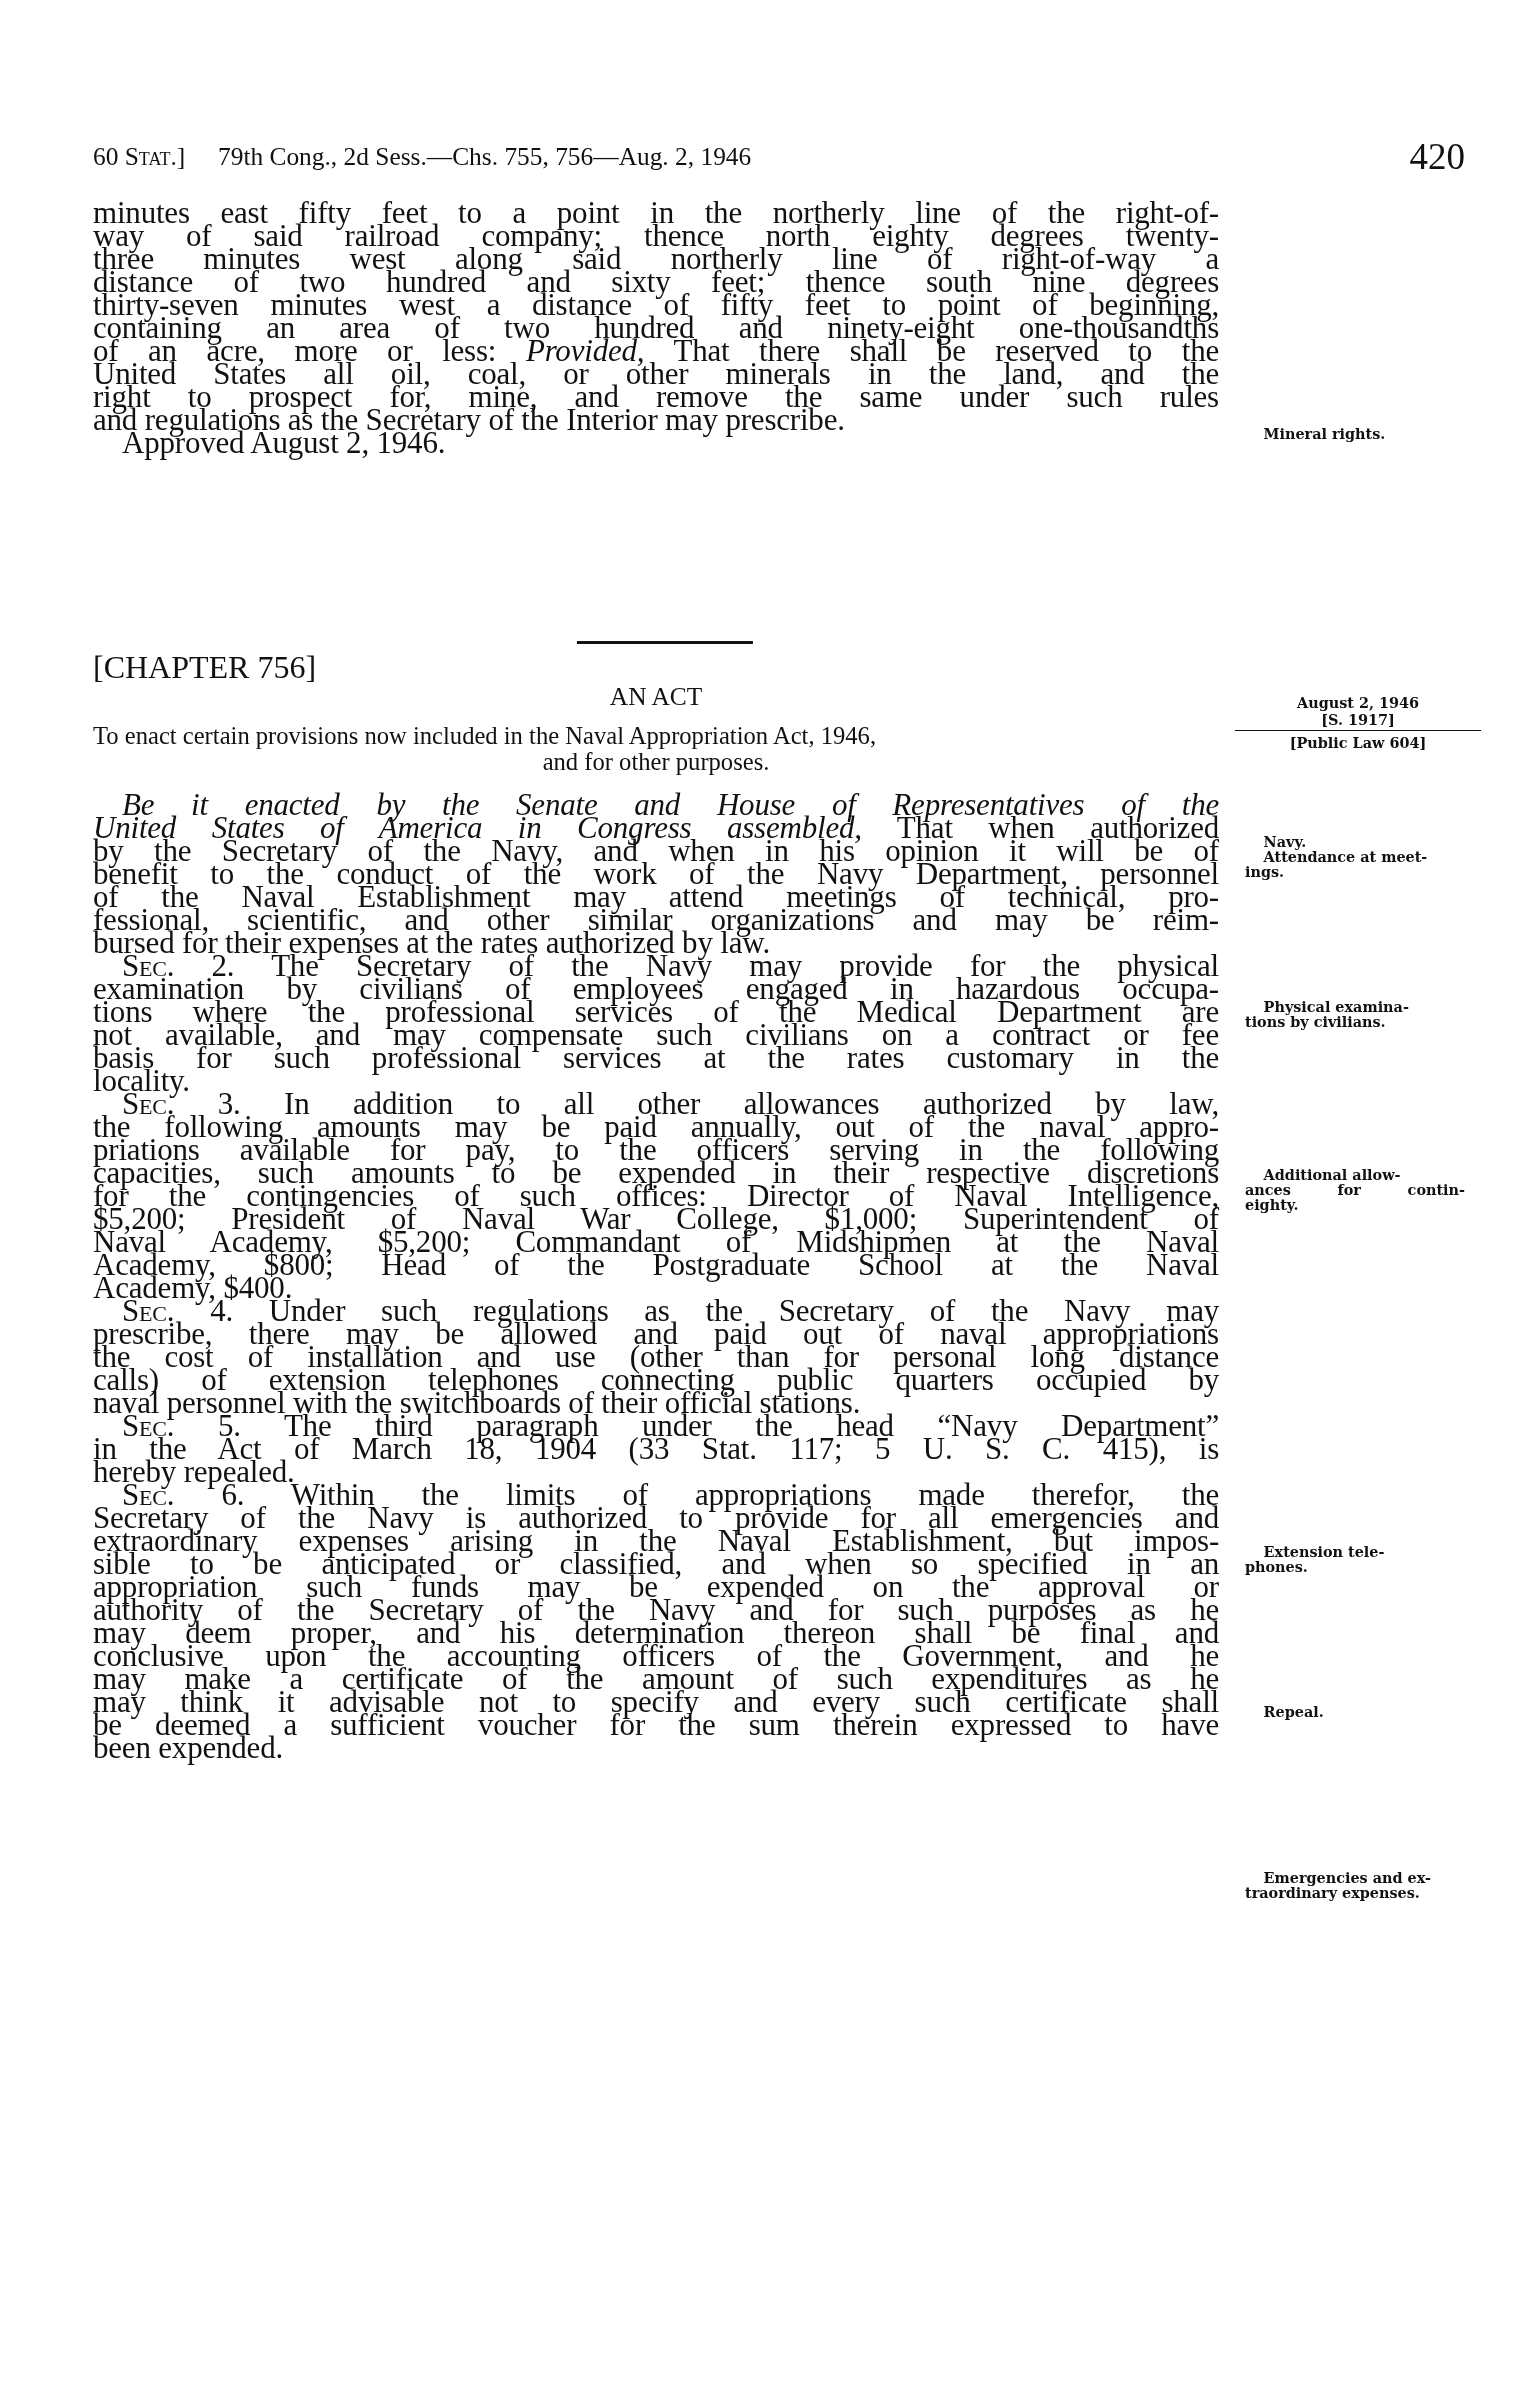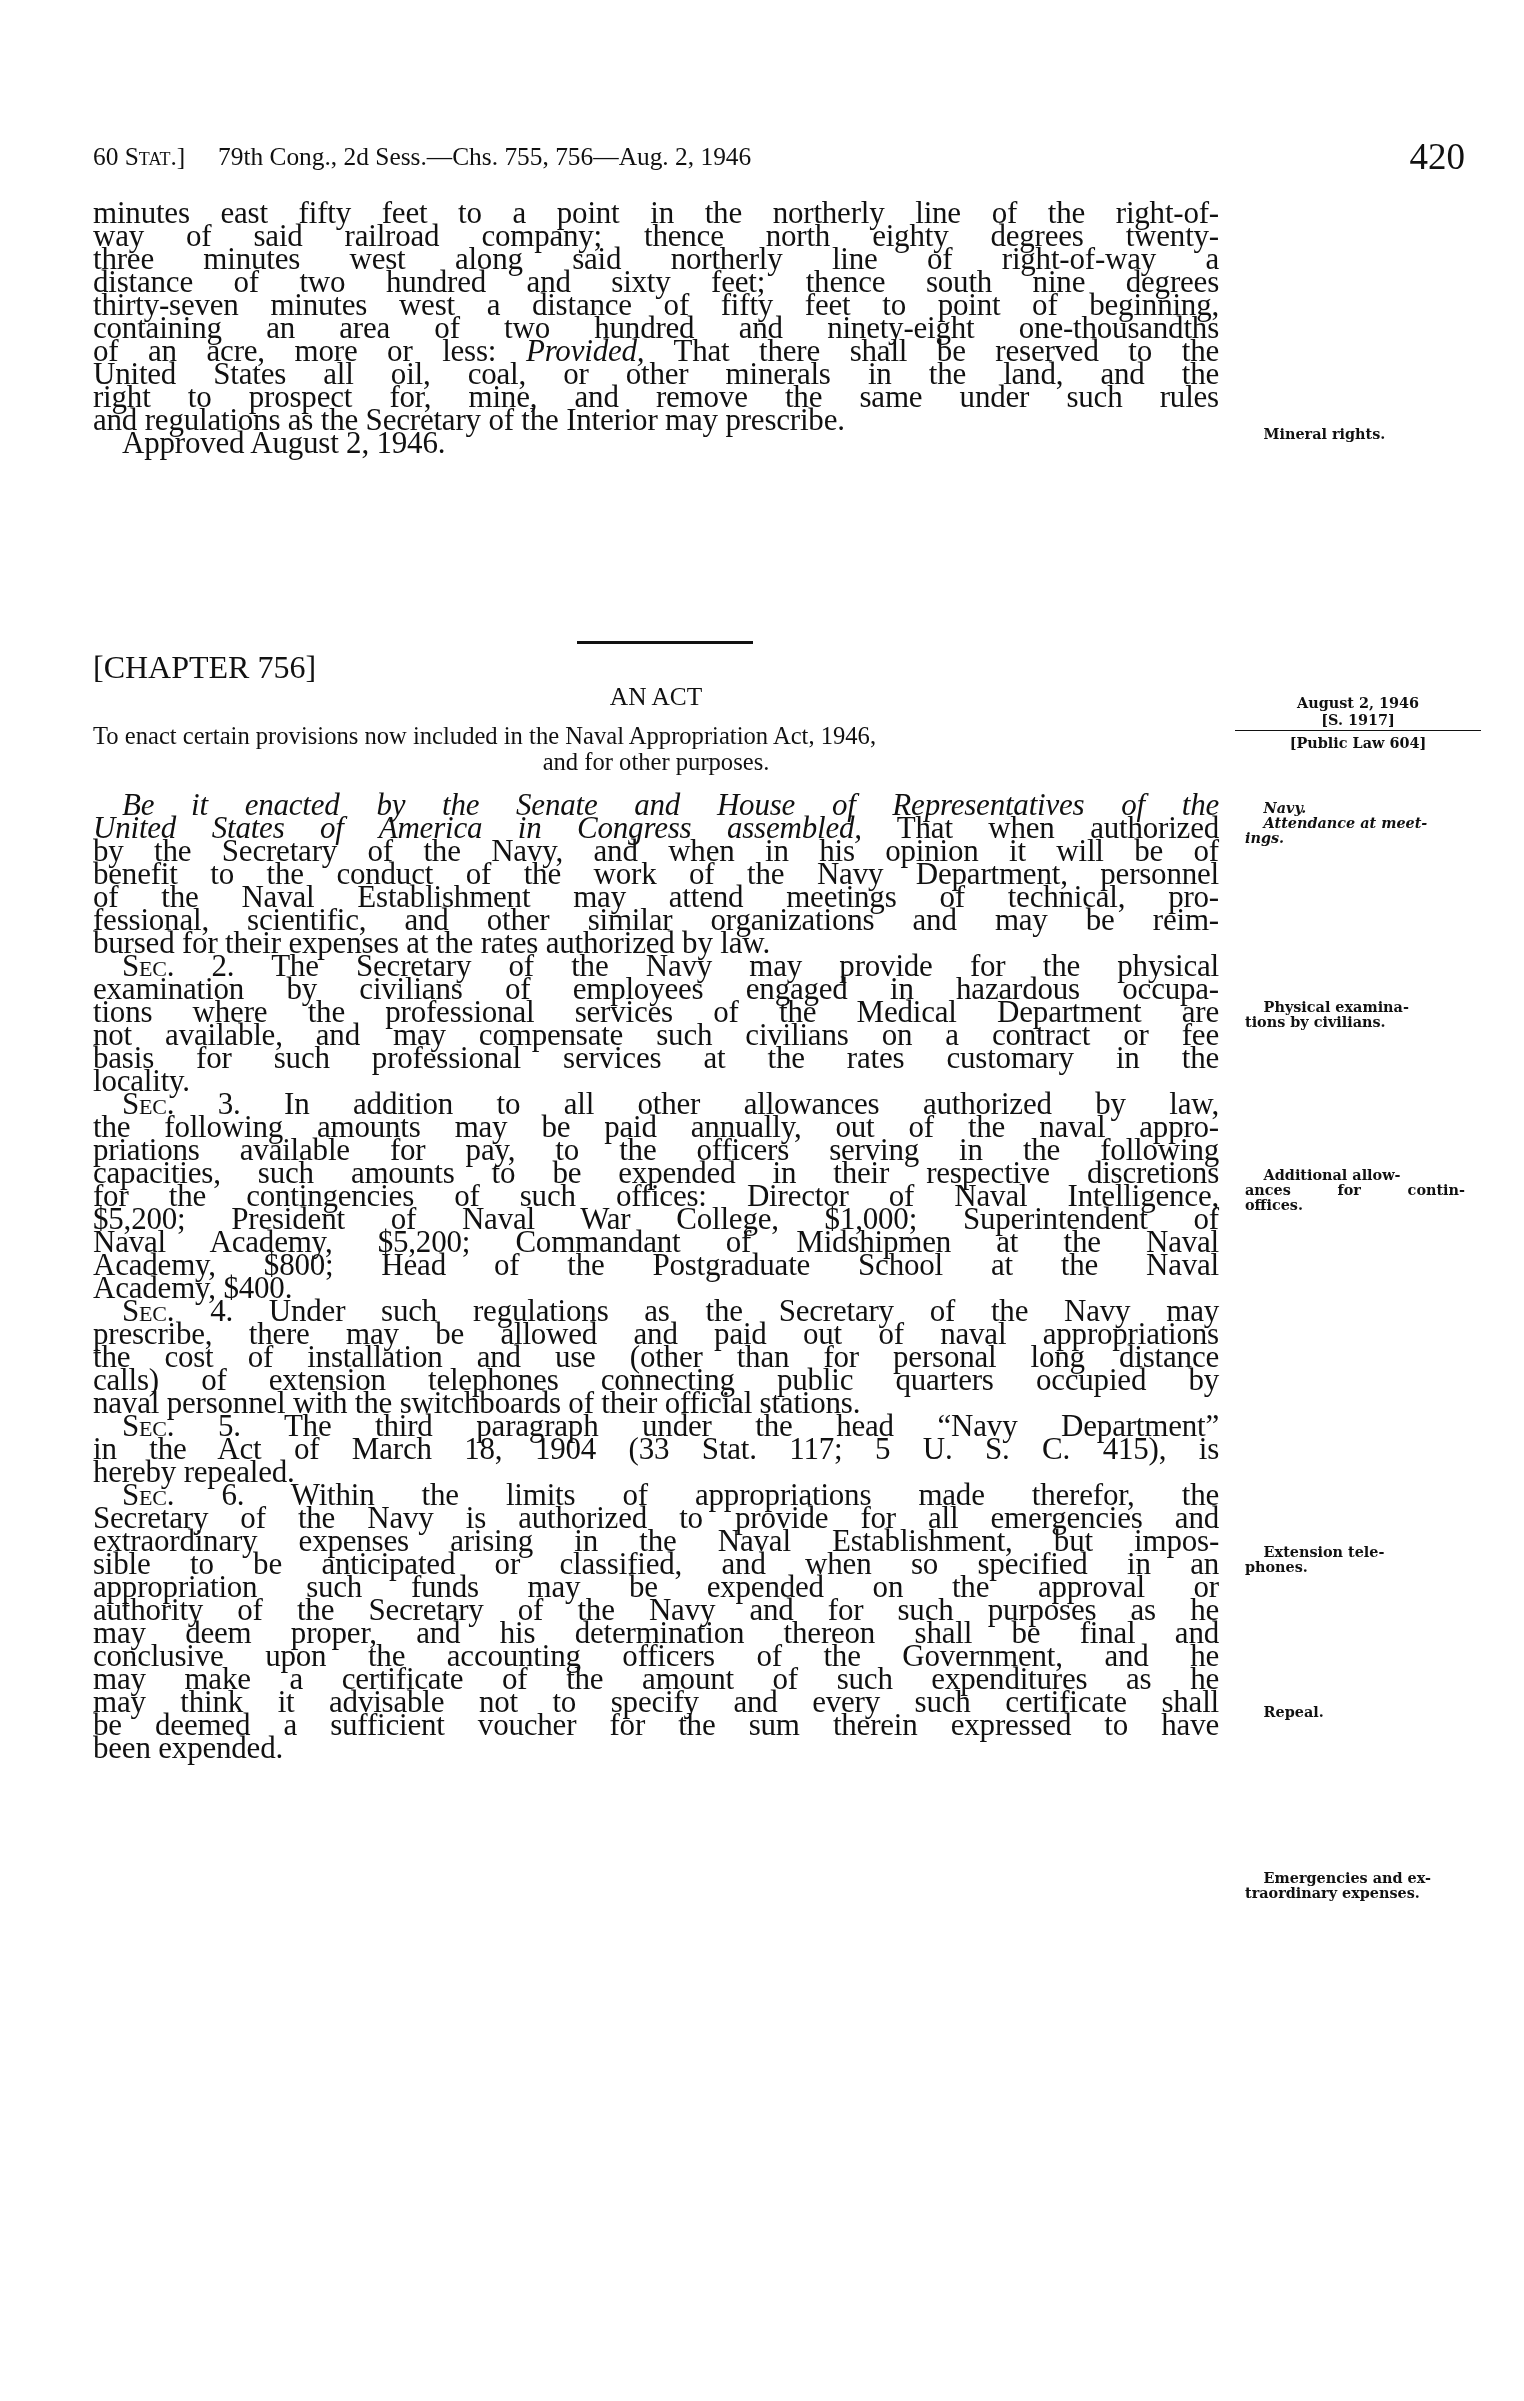--- a/index.html
+++ b/index.html
@@ -120,33 +120,33 @@
     <span class="ln">conclusive upon the accounting officers of the Government, and he</span>
     <span class="ln">may make a certificate of the amount of such expenditures as he</span>
     <span class="ln">may think it advisable not to specify and every such certificate shall</span>
     <span class="ln">be deemed a sufficient voucher for the sum therein expressed to have</span>
     <span class="ln last">been expended.</span>
   </div>
 
   <div class="margin" style="top:426px;">
     <span class="mi">Mineral rights.</span>
   </div>
-  <div class="margin" style="top:800px;font-style:italic;">
+  <div class="margin" style="top:834px;">
     <span class="mi">Navy.</span>
     <span class="mi">Attendance at meet-</span>
     <span style="display:block">ings.</span>
   </div>
   <div class="margin" style="top:999px;">
     <span class="mi">Physical examina-</span>
     <span style="display:block">tions by civilians.</span>
   </div>
   <div class="margin" style="top:1167px;">
     <span class="mi">Additional allow-</span>
     <span style="display:block;text-align:justify;text-align-last:justify">ances for contin-</span>
-    <span style="display:block">offices.</span>
+    <span style="display:block">eighty.</span>
   </div>
   <div class="margin" style="top:1544px;">
     <span class="mi">Extension tele-</span>
     <span style="display:block">phones.</span>
   </div>
   <div class="margin" style="top:1704px;">
     <span class="mi">Repeal.</span>
   </div>
   <div class="margin" style="top:1842px;margin-top:28px;">
     <span class="mi">Emergencies and ex-</span>

